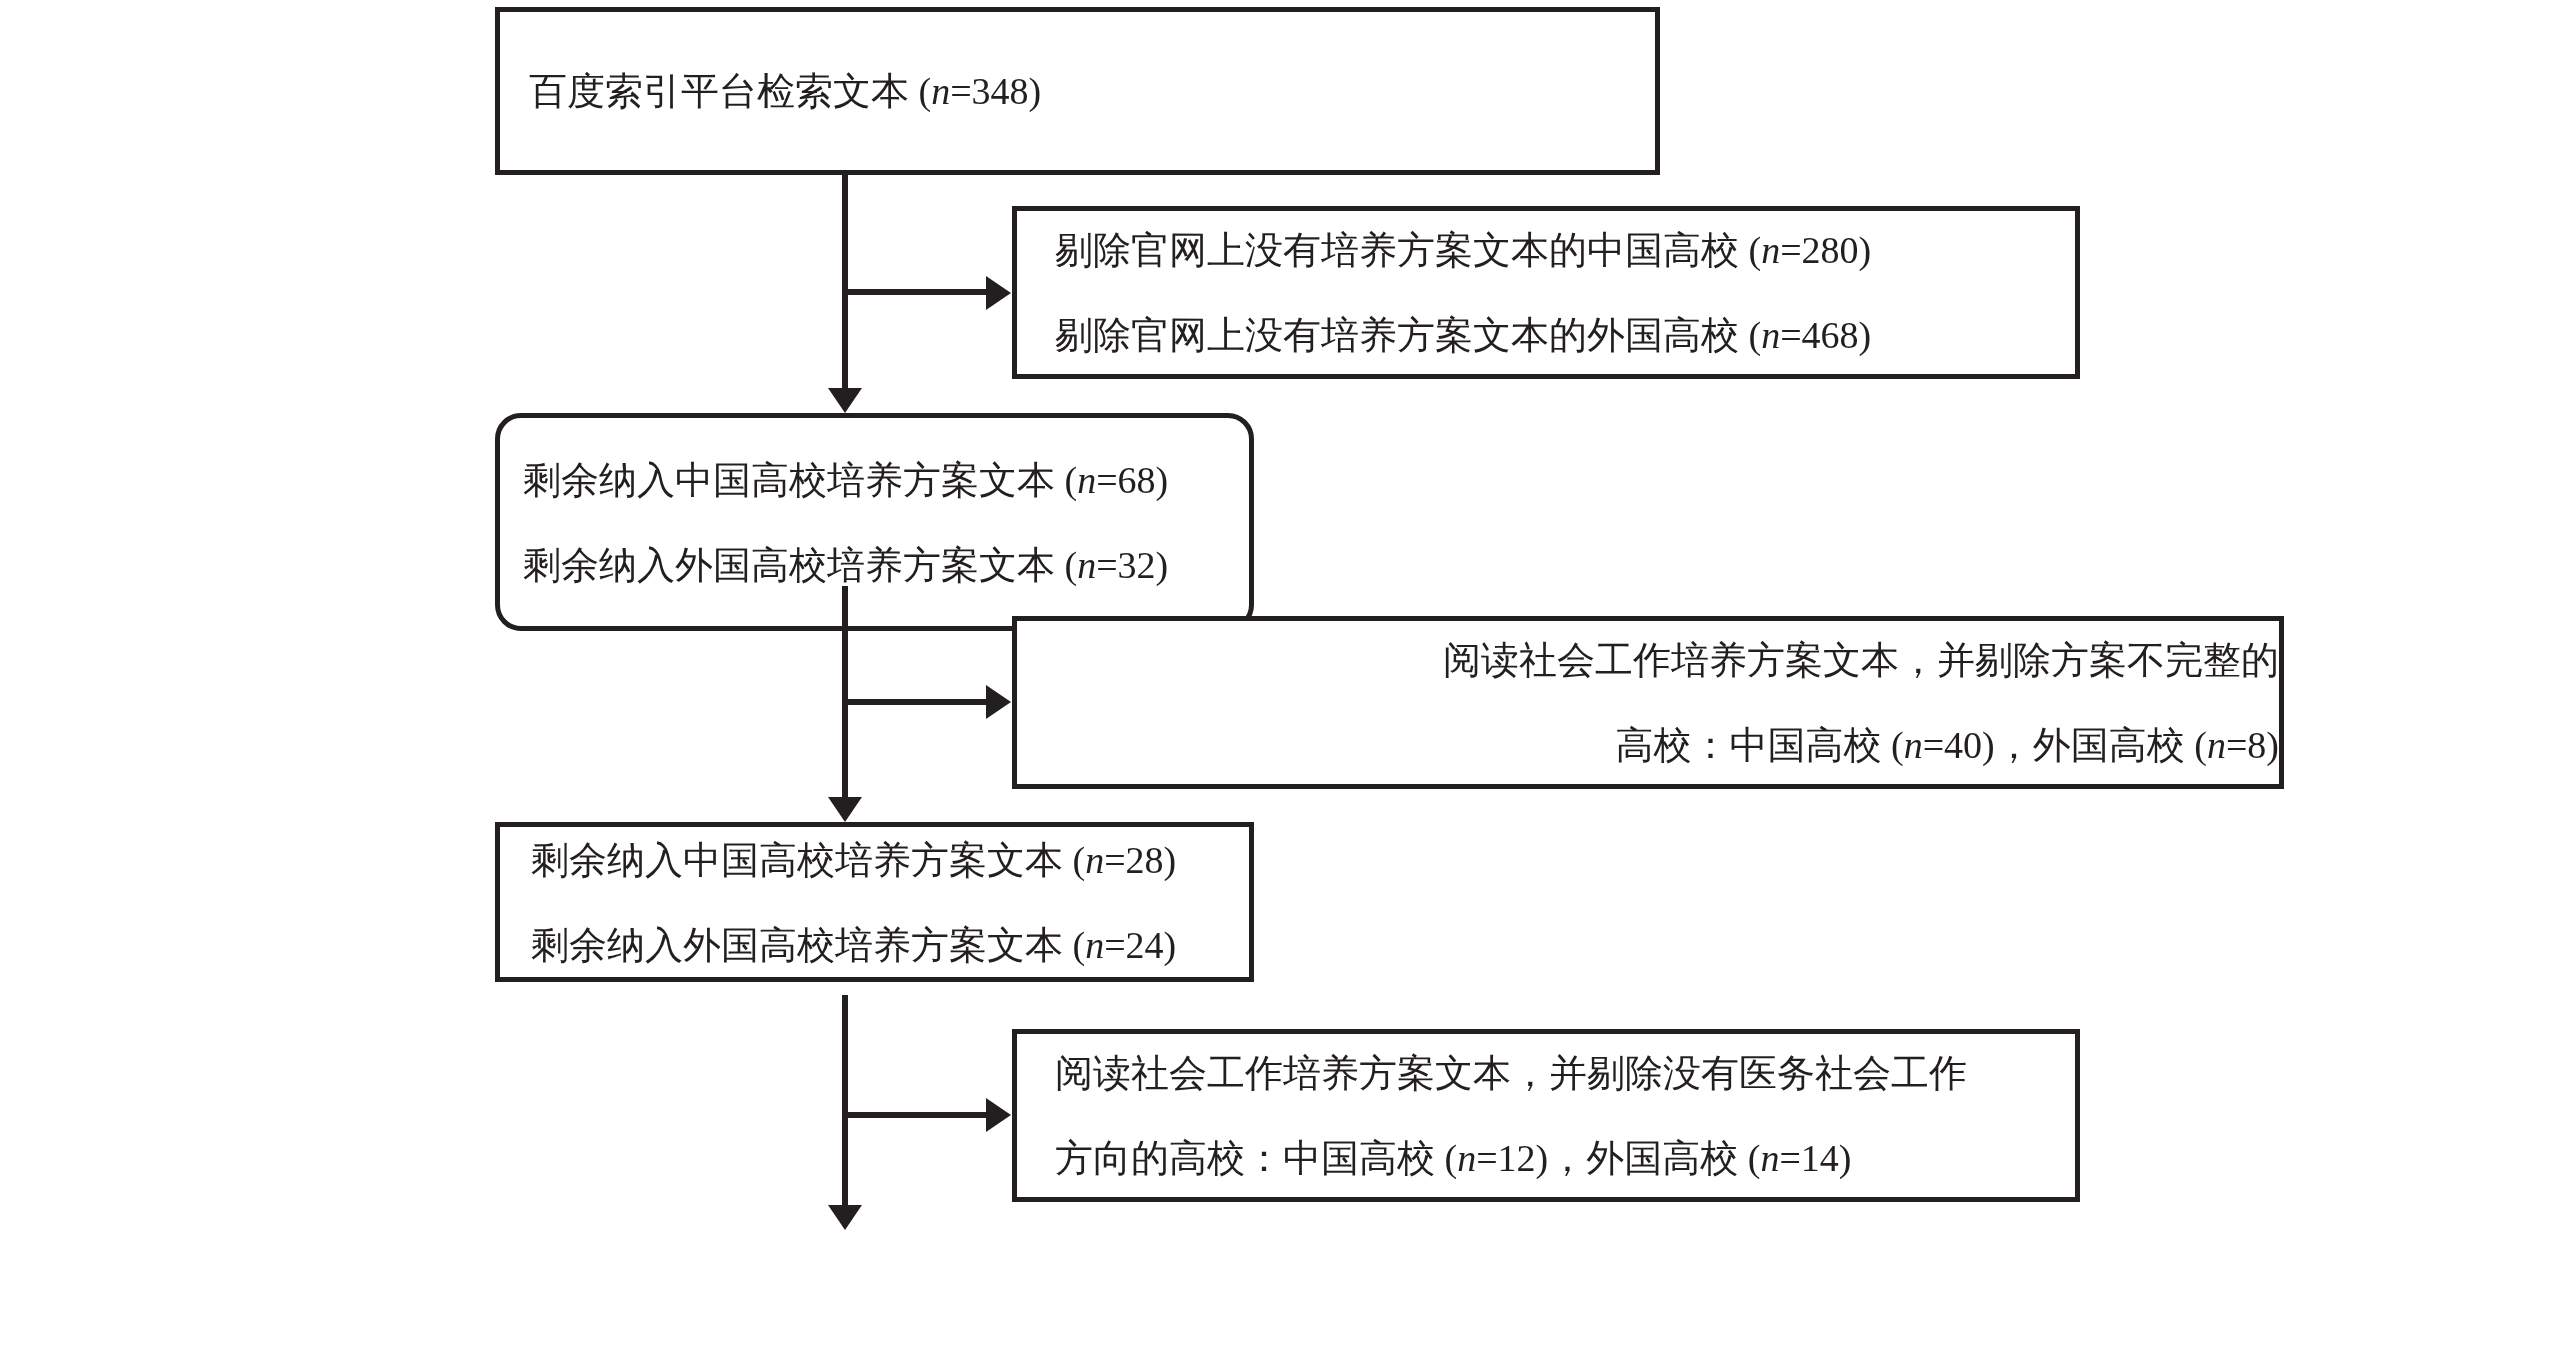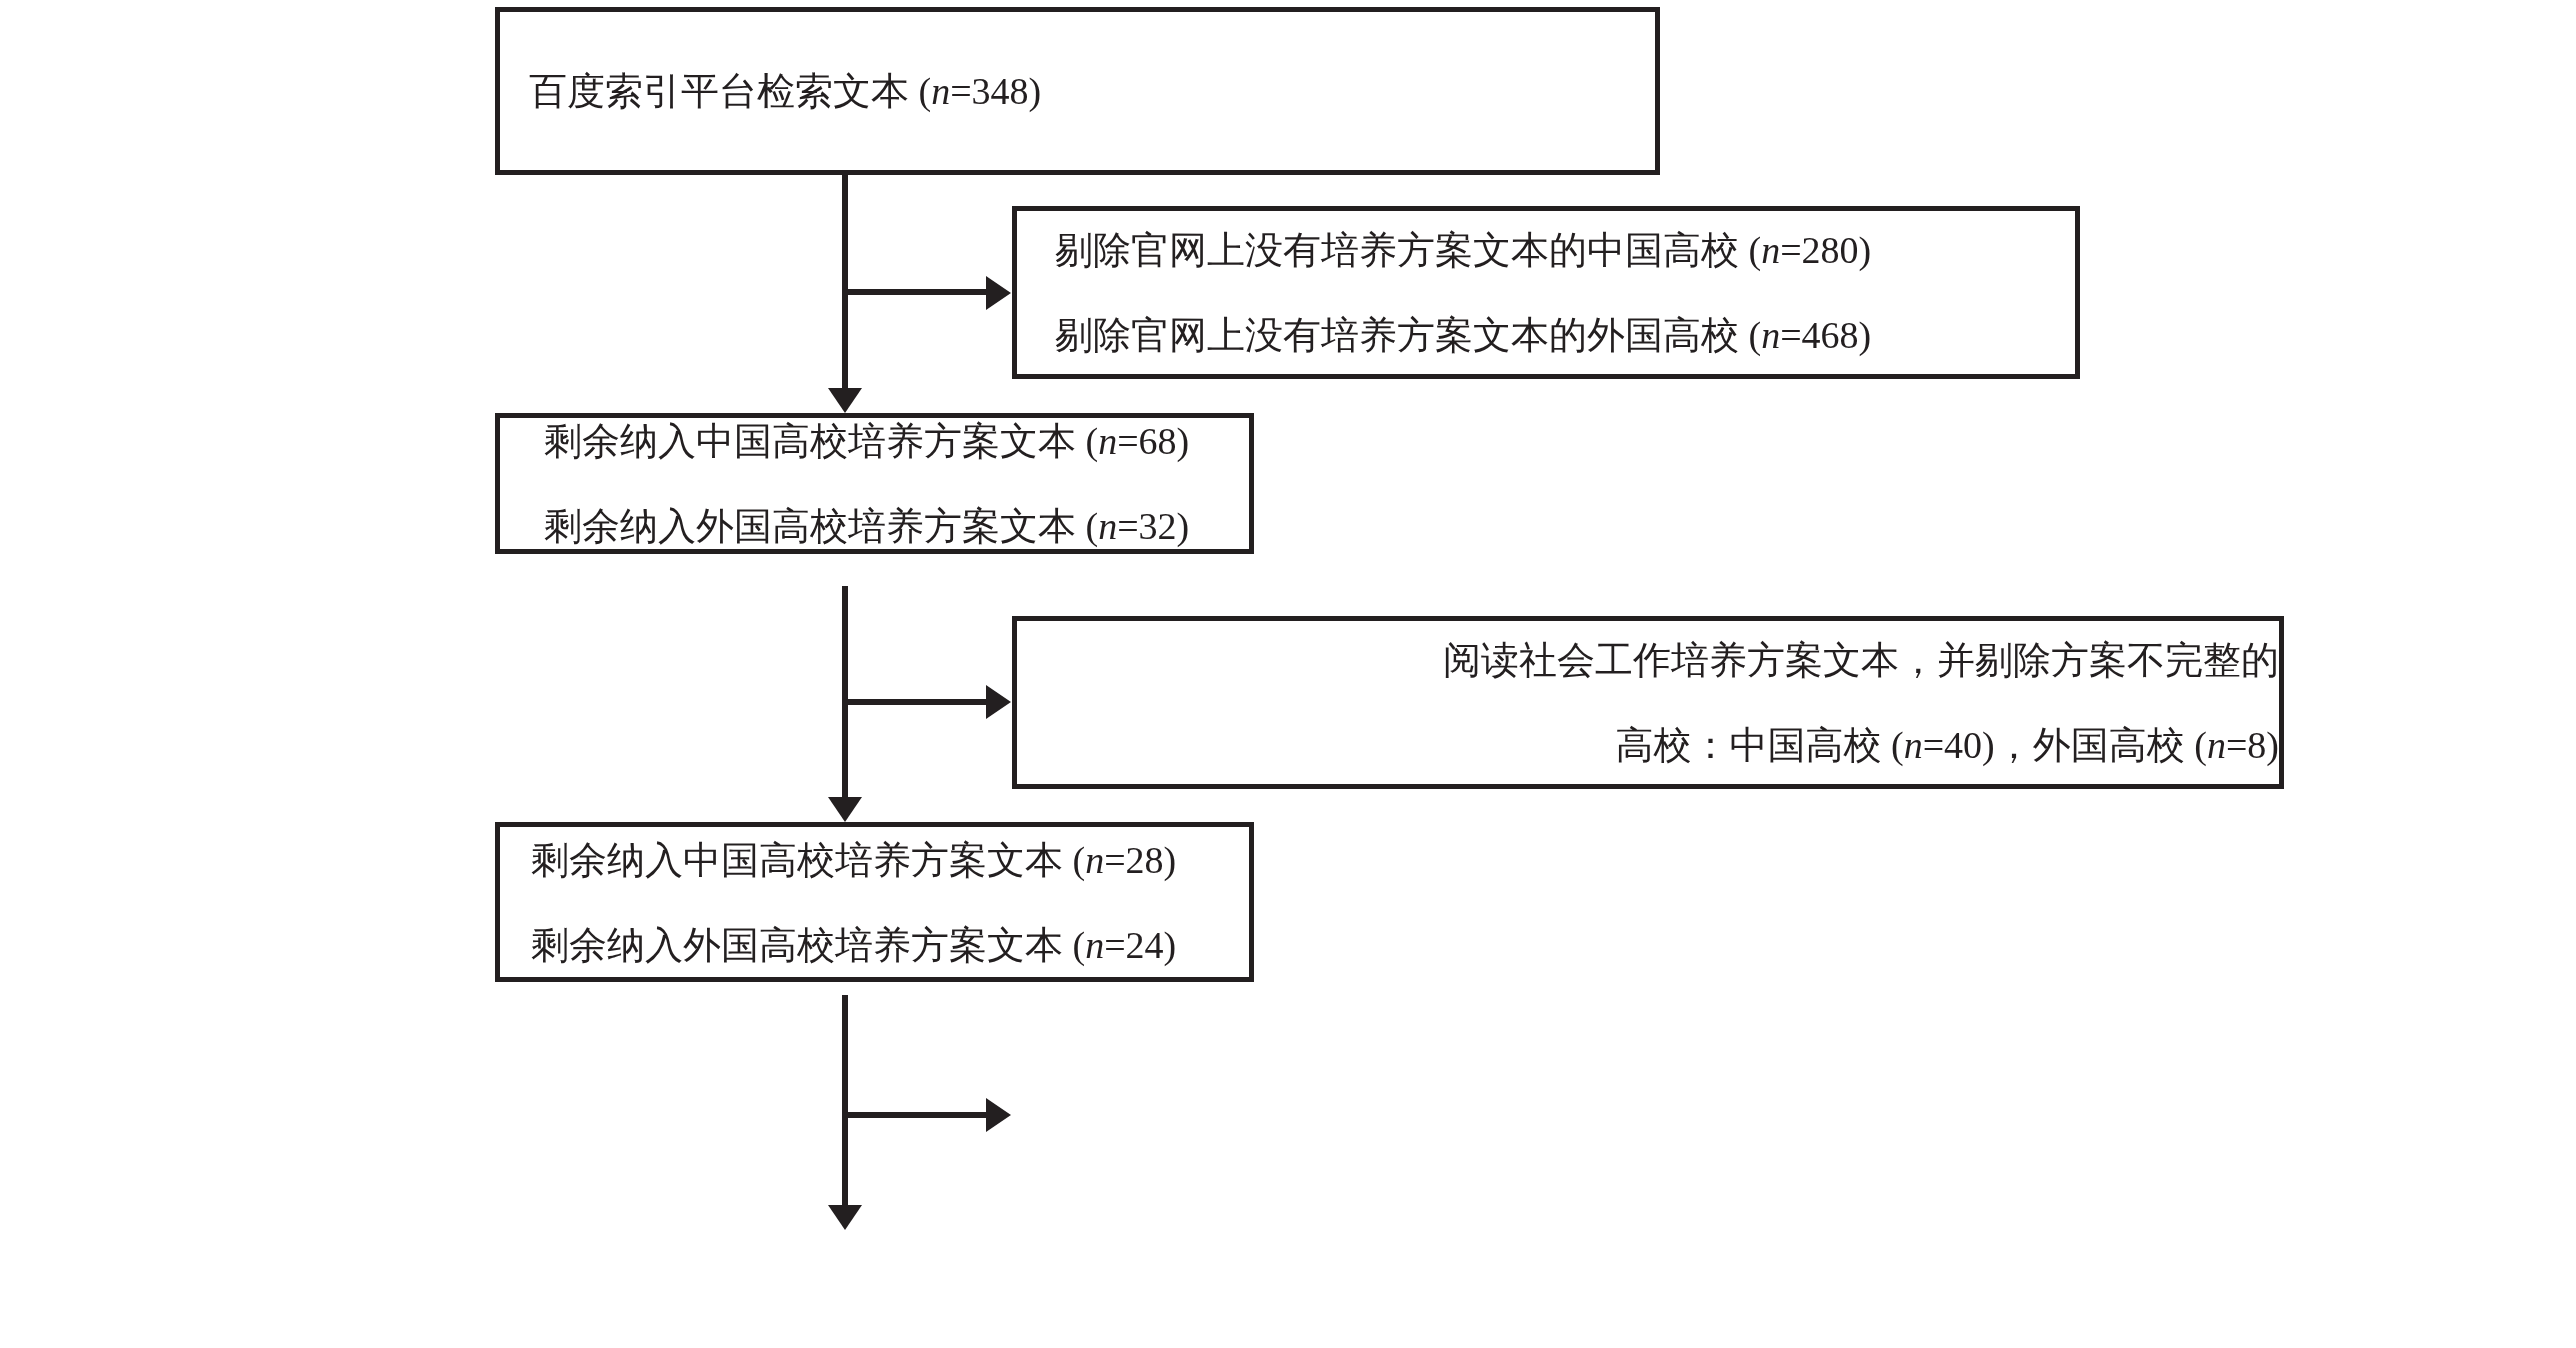--- a/index.html
+++ b/index.html
@@ -44,21 +44,21 @@
   }
   .arrow-right {
     position: absolute; width: 0; height: 0;
     border-top: 17px solid transparent;
     border-bottom: 17px solid transparent;
     border-left: 25px solid var(--ink);
   }
   
   #box-sources            { left: 495px;  top: 6.5px;    width: 1165px; height: 168px; padding-left: 29px; }
   #box-excluded-no-plan   { left: 1012px; top: 206px;  width: 1068px; height: 173px; padding-left: 38px; }
-  #box-remaining-1        { left: 495px;  top: 413px;  width: 759px;  height: 141px; padding-left: 44px; }
+  #box-remaining-1        { left: 495px;  top: 413px;  width: 759px;  height: 218px; padding-left: 23px; border-radius: 26px; }
   #box-excluded-incomplete{ left: 1012px; top: 616px;  width: 1272px; height: 173px; padding-left: 24px; text-align: right; }
   #box-remaining-2        { left: 495px;  top: 822px; width: 759px;  height: 160px; padding-left: 31px; }
   #box-excluded-no-msw    { left: 1012px; top: 1029px; width: 1068px; height: 173px; padding-left: 38px; }
   #box-final-included     { left: 495px;  top: 1231px; width: 1439px; height: 115px; }
 </style>
 </head>
 <body>
 
 <div id="flowchart">
 
@@ -79,20 +79,24 @@
   <div class="box" id="box-excluded-incomplete">
     <div class="flow-line">阅读社会工作培养方案文本，并剔除方案不完整的</div>
     <div class="flow-line">高校：中国高校 (<i>n</i>=40)，外国高校 (<i>n</i>=8)</div>
   </div>
 
   <div class="box" id="box-remaining-2">
     <div class="flow-line">剩余纳入中国高校培养方案文本 (<i>n</i>=28)</div>
     <div class="flow-line">剩余纳入外国高校培养方案文本 (<i>n</i>=24)</div>
   </div>
 
+  <div class="box" id="box-excluded-no-msw">
+    <div class="flow-line">阅读社会工作培养方案文本，并剔除没有医务社会工作</div>
+    <div class="flow-line">方向的高校：中国高校 (<i>n</i>=12)，外国高校 (<i>n</i>=14)</div>
+  </div>
 
 
   <div class="vline" style="left:842px; top:173px;  height:218px;"></div>
   <div class="arrow-down" style="left:828px; top:388px;"></div>
 
   <div class="vline" style="left:842px; top:586px;  height:213px;"></div>
   <div class="arrow-down" style="left:828px; top:797px;"></div>
 
   <div class="vline" style="left:842px; top:995px; height:213px;"></div>
   <div class="arrow-down" style="left:828px; top:1205px;"></div>

